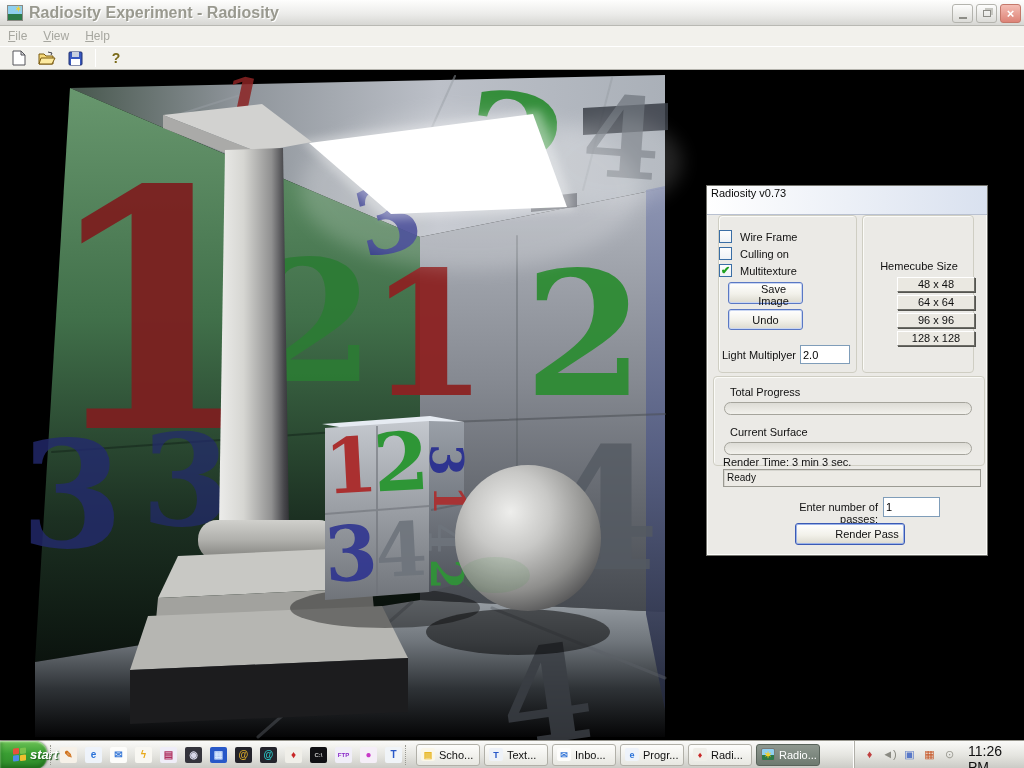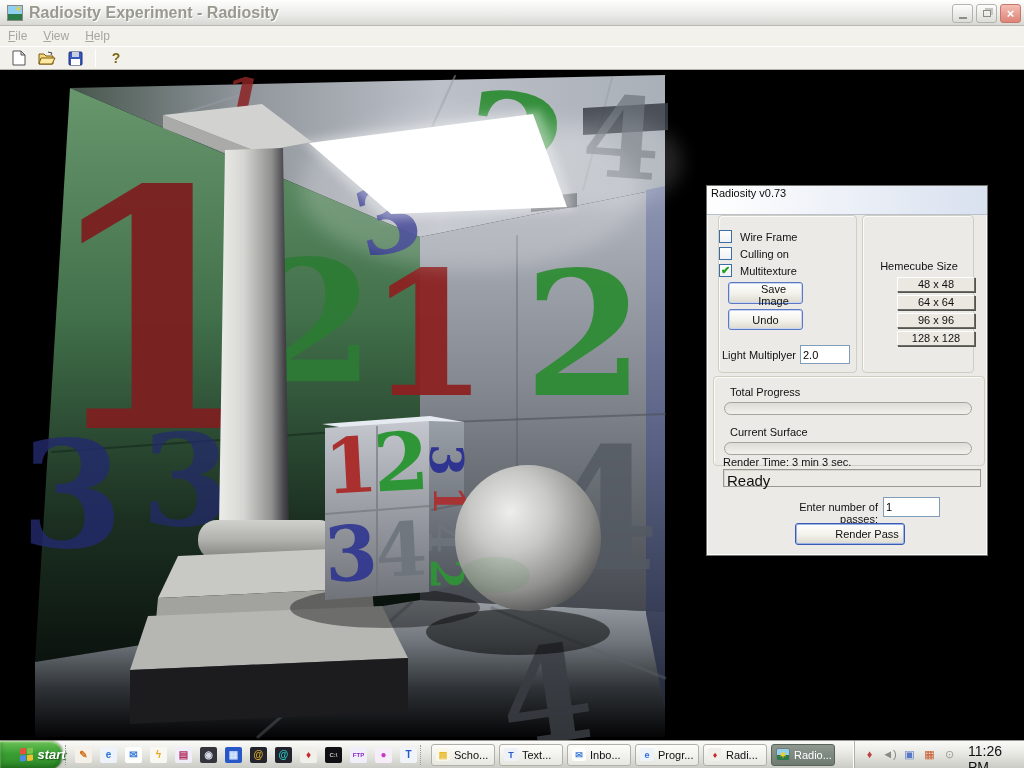--- a/index.html
+++ b/index.html
@@ -72,31 +72,31 @@
     font-family:"Liberation Sans",sans-serif; padding:0;margin-left:15px; }
   #hemi-1 { top:61px; } #hemi-2 { top:79px; } #hemi-3 { top:97px; } #hemi-4 { top:115px; }
   .prog-label { position:absolute; left:16px; color:#101010; }
   #lbl-total { top:9px; } #lbl-current { top:49px; }
   .progressbar { position:absolute; left:10px; width:248px; height:13px; border:1px solid #a5a49c;
     border-radius:7px; background:linear-gradient(#dddcd6,#f2f1ec); }
   #prog1 { top:25px; } #prog2 { top:65px; }
   #render-time { position:absolute; left:16px; top:270px; color:#101010; }
   #status-field { position:absolute; left:16px; top:283px; width:258px; height:18px;
     background:#eceae5; border:1px solid #9b9a92; box-shadow:inset 1px 1px 0 #d6d5cf;
-    font-size:15px; padding:2px 0 0 3px; color:#101010; }
+    font-size:10px; padding:2px 0 0 3px; color:#101010; }
   #passes-label { position:absolute; left:55px; top:315px; width:116px; text-align:right; color:#101010; }
   #passes-input { left:176px; top:311px; width:57px; height:20px; }
   #btn-render { left:88px; top:337px; width:110px; height:22px;
     box-shadow:inset 0 0 0 1px #9ab2e8; border-color:#3a5ab4;padding-left:34px; }
 
   
   #taskbar { position:absolute; left:0; top:740px; width:1024px; height:28px;
     background:linear-gradient(#fafaf8,#e4e4df 55%,#cccd c8); background:linear-gradient(#fafaf8,#e4e4df 55%,#cbcbc6);
     border-top:1px solid #98978f; display:flex; align-items:center; }
-  #start-btn { width:62px; height:28px; border-radius:0 12px 12px 0;
+  #start-btn { width:47px; height:28px; border-radius:0 12px 12px 0;
     background:linear-gradient(#6cc256,#3a9e33 45%,#2e8828);
     box-shadow:inset 0 1px 2px #bfe8b0, inset 0 -3px 5px #1e6a1a, 1px 0 2px rgba(0,0,0,.4);
     display:flex; align-items:center; justify-content:center; gap:4px;padding-left:24px; }
   #start-flag { width:13px; height:13px; display:grid; grid-template-columns:6px 6px; gap:1px;
     transform:skewY(-4deg); }
   #start-flag i { display:block; border-radius:1px; }
   #start-flag i:nth-child(1){background:#e8503c;} #start-flag i:nth-child(2){background:#7ac24c;}
   #start-flag i:nth-child(3){background:#4c8ce8;} #start-flag i:nth-child(4){background:#f0c030;}
   #start-label { color:#fff; font-size:13px; font-weight:bold; font-style:italic;
     text-shadow:1px 1px 1px #1a5a18; }

